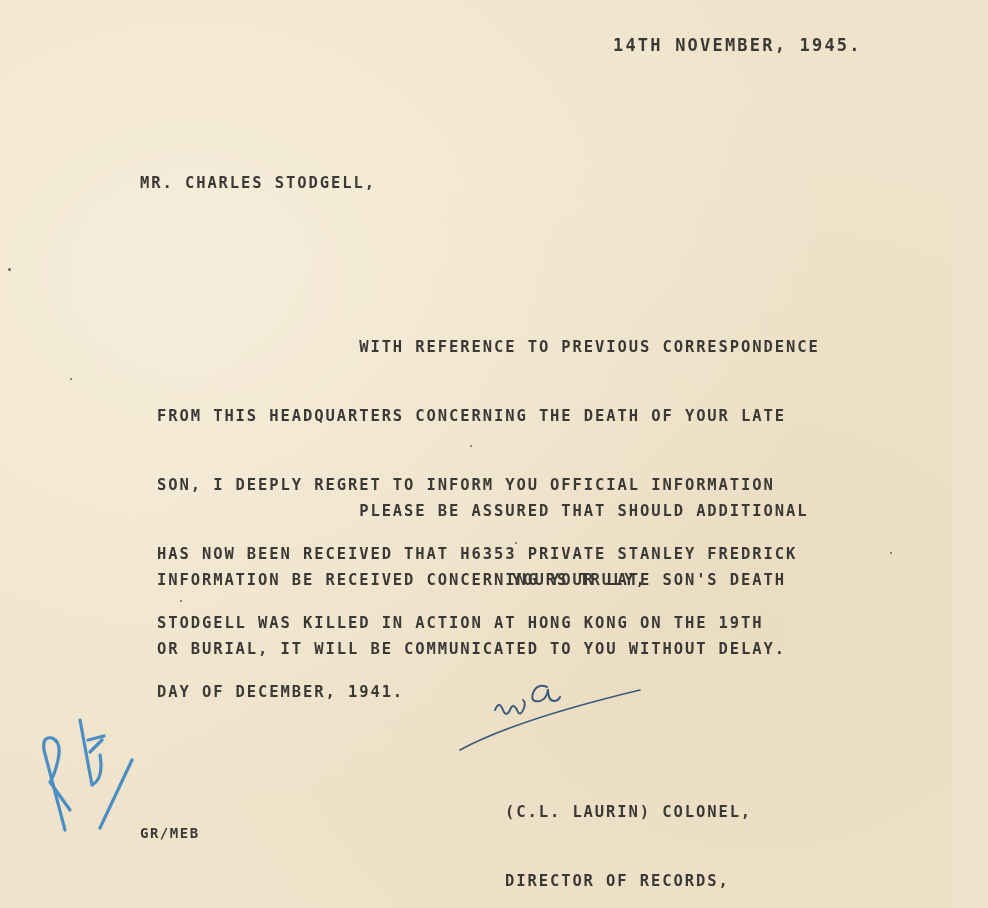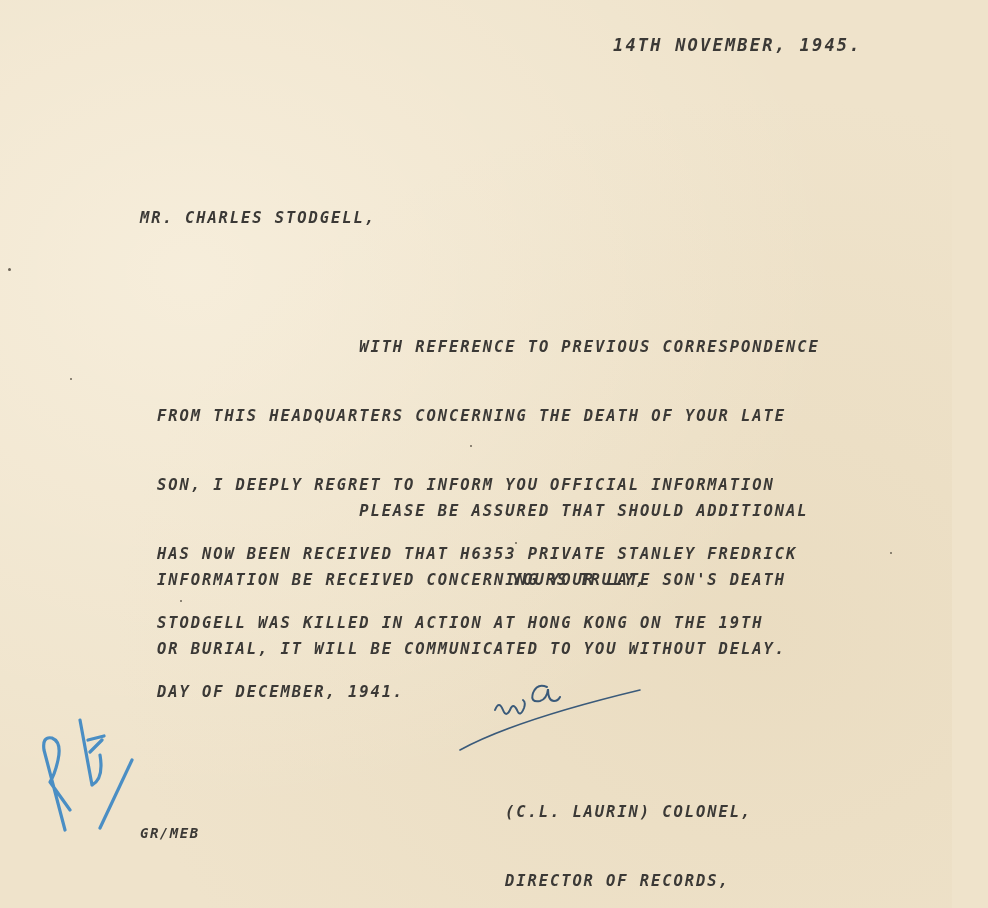--- a/index.html
+++ b/index.html
@@ -15,35 +15,34 @@
     .page {
       position: relative;
       width: 952px;
       height: 908px;
       background:
         radial-gradient(ellipse at 20% 30%, rgba(255,250,238,0.45), rgba(0,0,0,0) 60%),
         radial-gradient(ellipse at 80% 70%, rgba(225,208,175,0.35), rgba(0,0,0,0) 60%),
         #efe3cb;
       font-family: "DejaVu Sans Mono", "Liberation Mono", monospace;
       color: #3a3733;
-      font-style: italic;
     }
     .typed {
       position: absolute;
       font-family: "DejaVu Sans Mono", "Liberation Mono", monospace;
       font-size: 15.5px;
       font-weight: bold;
       letter-spacing: 1.9px;
       line-height: 23px;
       white-space: pre;
       color: #3b3936;
       text-transform: uppercase;
     }
     .date-line { left: 613px; top: 34px; font-size: 17px; letter-spacing: 2.2px; }
-    .addr-1 { left: 140px; top: 172px; margin-top: 35px; }
+    .addr-1 { left: 140px; top: 172px; }
     .addr-2 { left: 140px; top: 195px; }
     .salutation { left: 140px; top: 245px; }
     .para { left: 140px; margin-left: 17px; }
     .p1 { top: 290px; }
     .p2 { top: 454px; }
     .closing { left: 512px; top: 569px; }
     .sig-block { left: 505px; top: 755px; }
     .ref-initials { left: 140px; top: 822px; font-size: 14px; letter-spacing: 1.5px; }
     .sig-svg { position: absolute; left: 455px; top: 665px; }
     .init-svg { position: absolute; left: 30px; top: 710px; }

